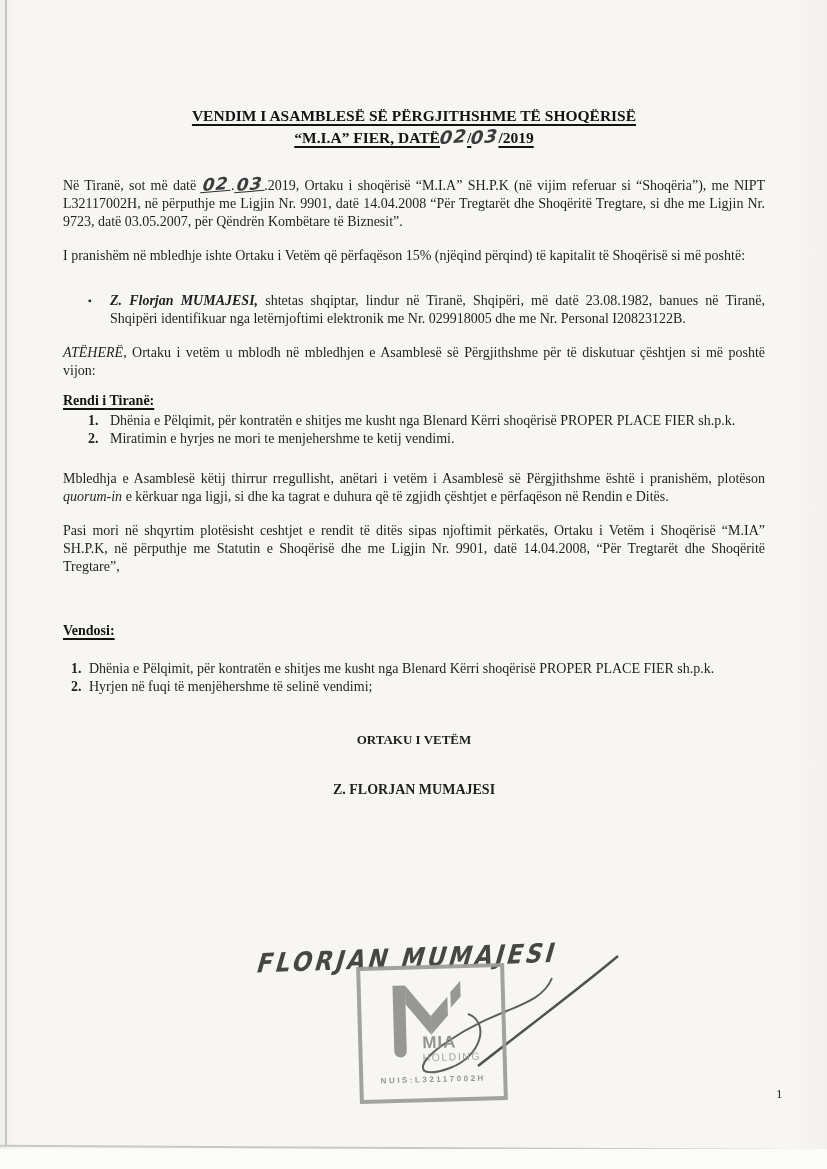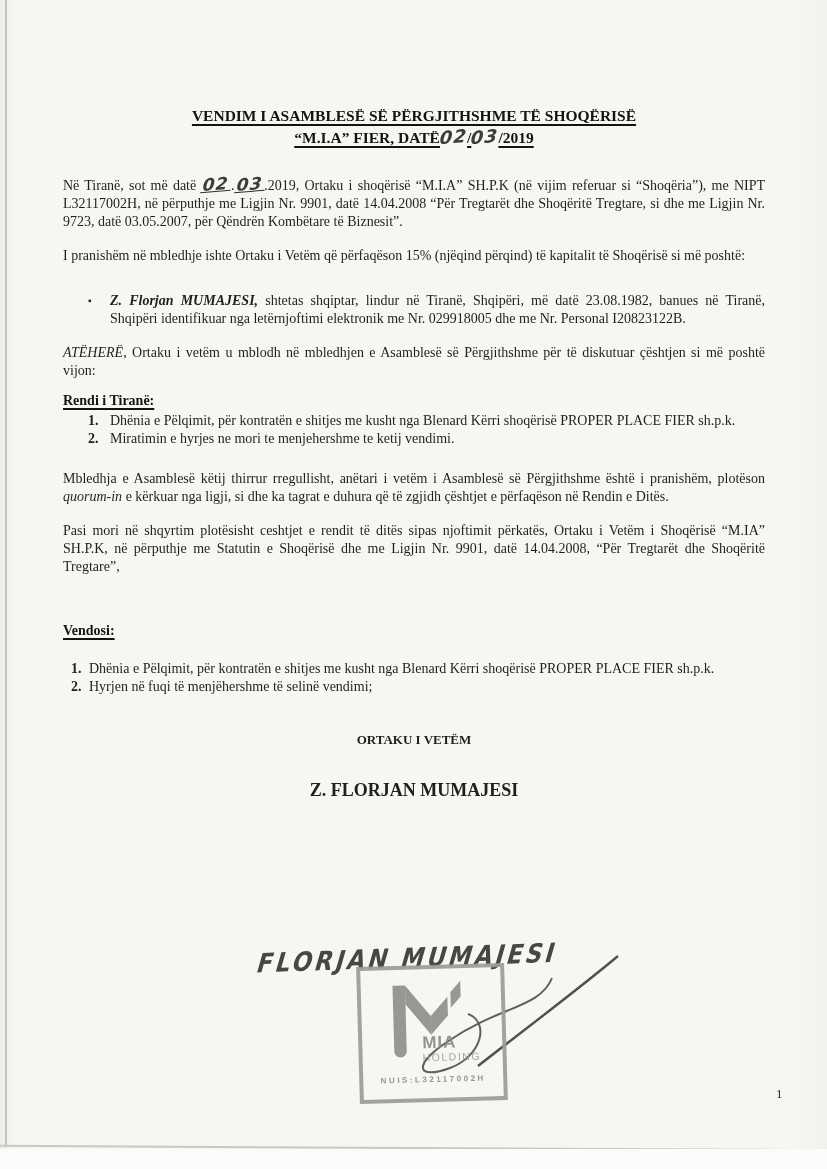--- a/index.html
+++ b/index.html
@@ -59,21 +59,21 @@
   .num-list { margin-top:2px; }
   .num-list-vendosi { margin-top:20px; }
   .num-item { display:flex; padding-left:25px; }
   .num-list-vendosi .num-item { padding-left:8px; }
   .num-marker { width:22px; font-weight:bold; flex:none; }
   .num-list-vendosi .num-marker { width:18px; }
   .num-text { flex:1; text-align:justify; }
 
   .signoff { margin-top:35px; text-align:center; font-weight:bold; font-size:13px; }
   .signoff-line { line-height:18px; }
-  .signoff-name { margin-top:32px; text-align:center; font-weight:bold; font-size:18px; }
+  .signoff-name { margin-top:32px; text-align:center; font-weight:bold; font-size:14px; }
 
   .signature-wrap { position:absolute; left:262px; top:948px; width:330px; height:50px; }
   .signature-text {
     font-family:"DejaVu Sans", sans-serif; font-size:23px; color:#2e2e2e;
     transform:rotate(-2deg) skewX(-18deg) scaleY(1.15); transform-origin:left top;
     letter-spacing:3px; white-space:nowrap; opacity:0.88; font-weight:bold;
   }
   .signature-flourish { position:absolute; left:300px; top:948px; width:340px; height:150px; pointer-events:none; }
 
   .stamp {

